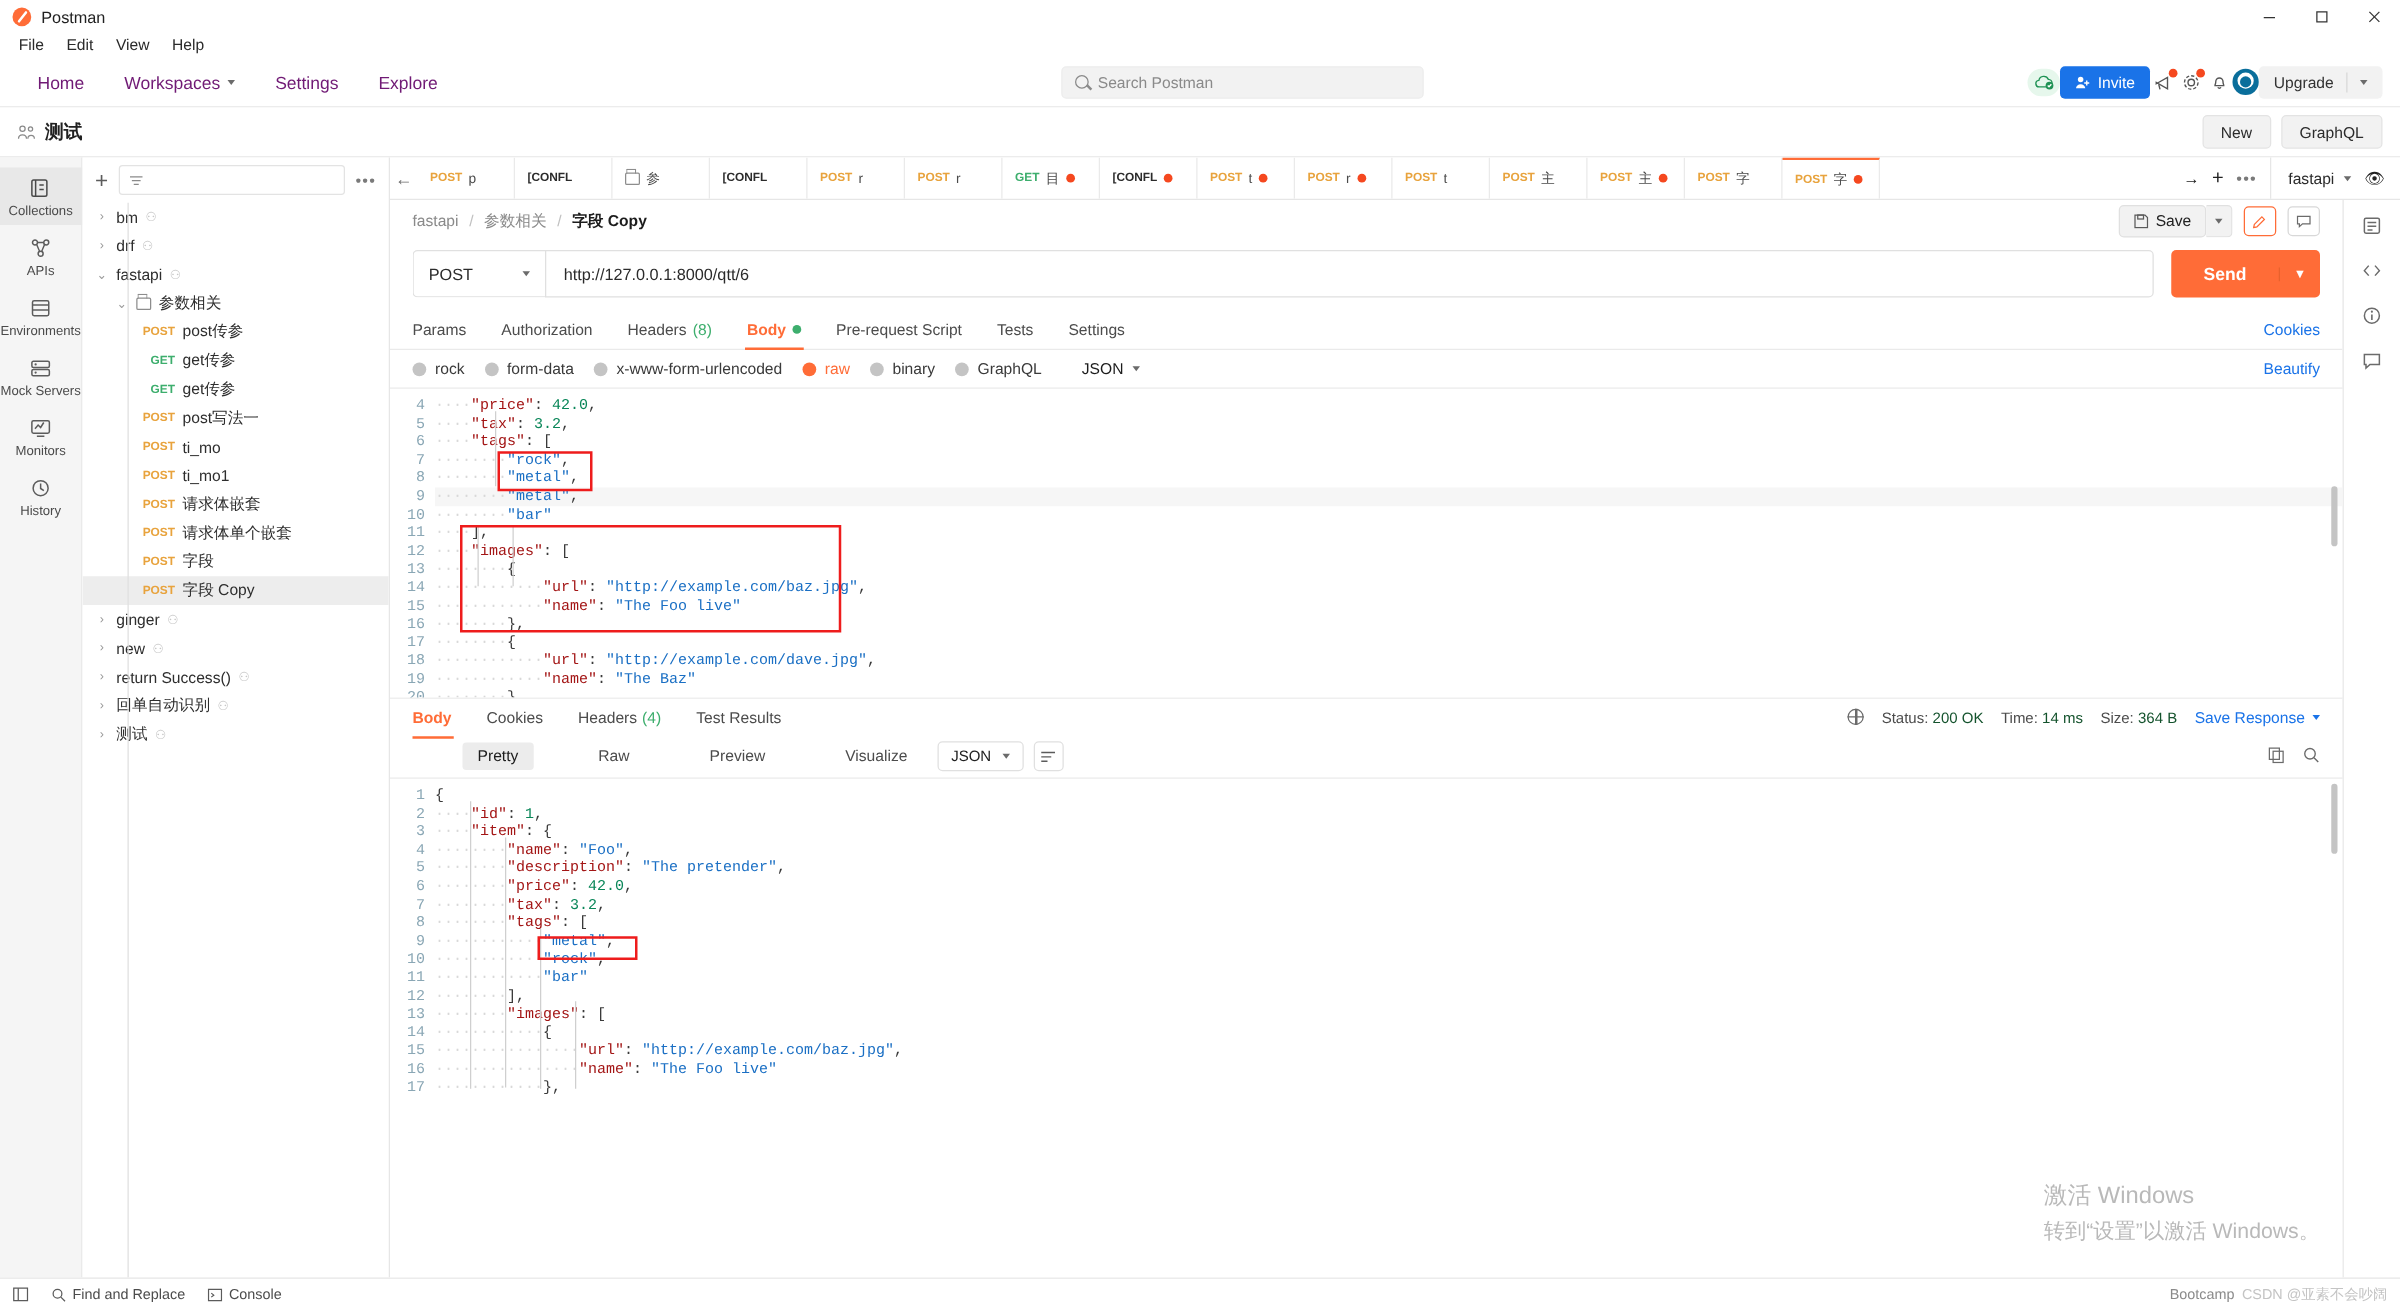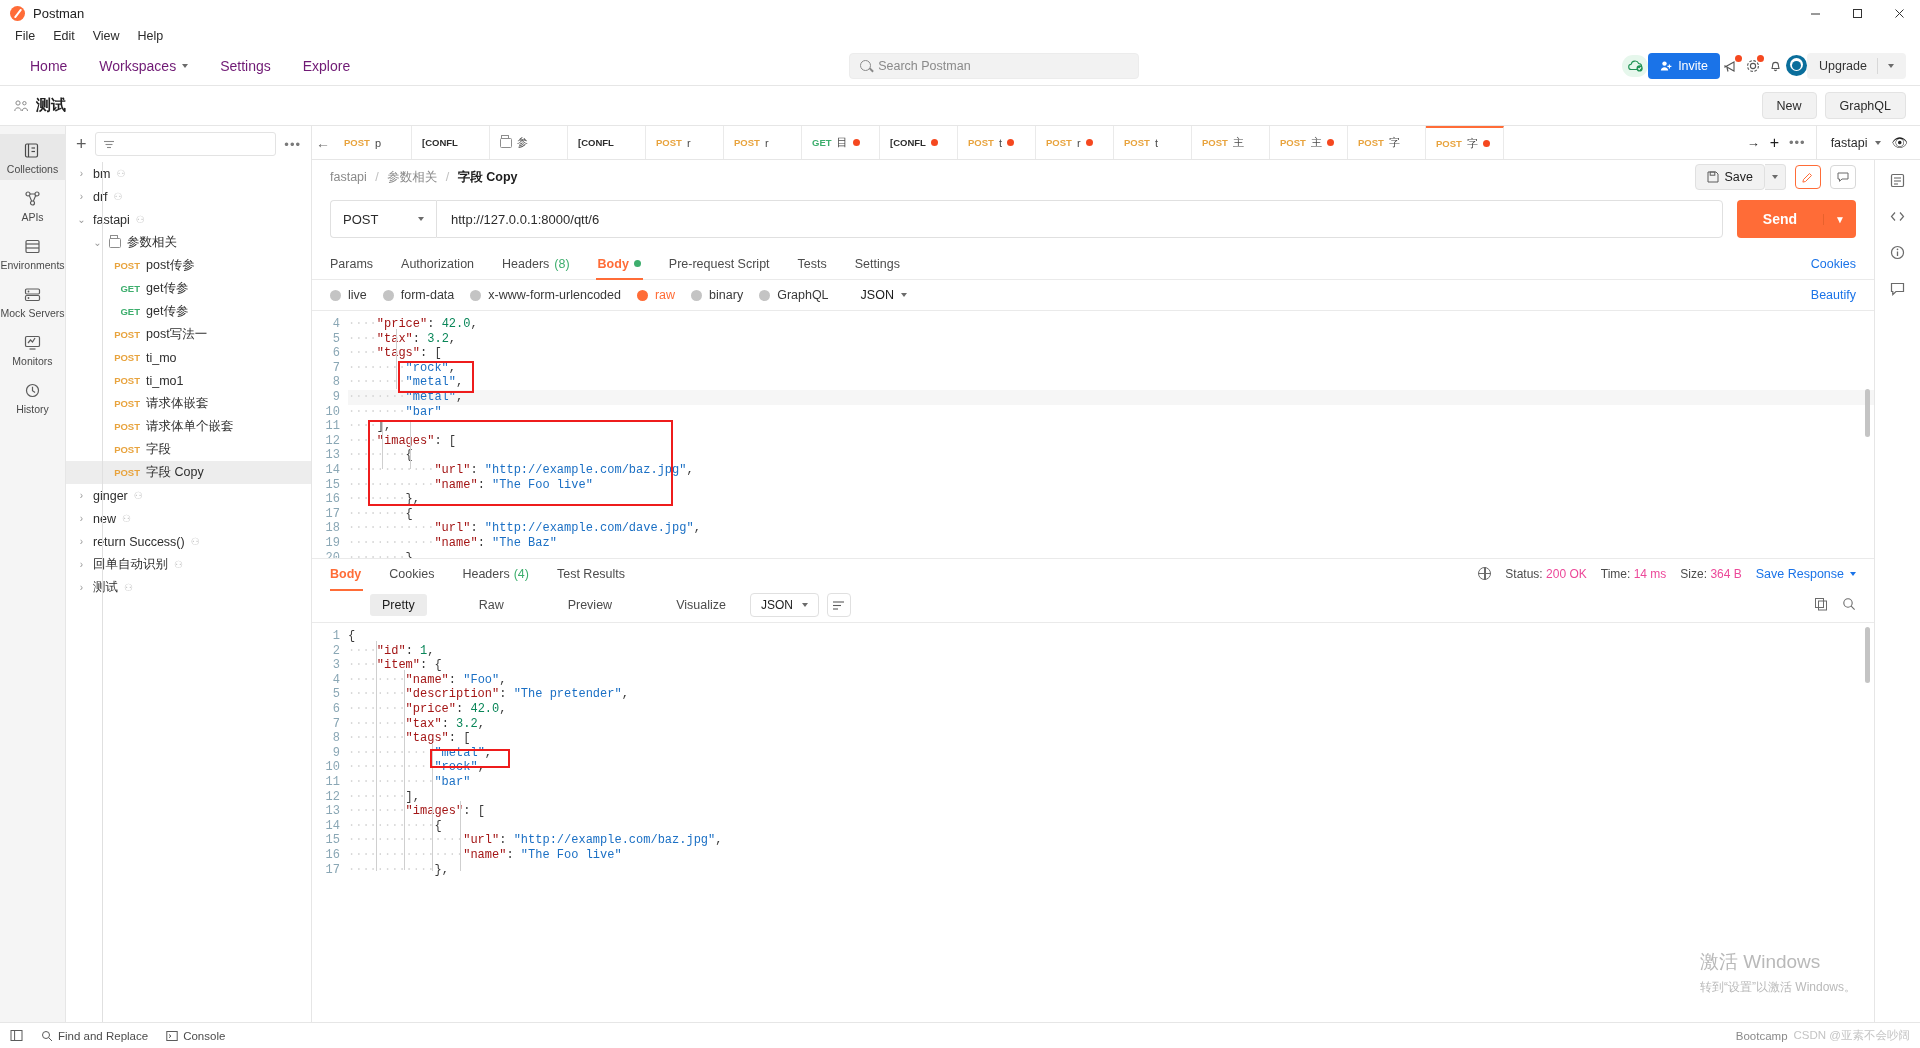--- a/index.html
+++ b/index.html
@@ -195,21 +195,21 @@
   .redbox { position: absolute; border: 2px solid #ee1c1c; pointer-events: none; }
   .scrollbar-v { position:absolute; right: 2px; width: 5px; background:#c4c4c4; border-radius:3px;}
 
   
   .resbar { height: 30px; display:flex; align-items:center; padding: 0 18px; gap:0; flex:none; border-top:1px solid #eaeaea;}
   .res-t { font-size:12.5px;color:#4c4c4c;padding:0 14px;height:30px;display:flex;align-items:center;gap:4px;position:relative;}
   .res-t:first-child{padding-left:0;}
   .res-t.active{color:#ff6c37;font-weight:bold;}
   .res-t.active:after{content:"";position:absolute;left:0;right:12px;bottom:-2px;height:2px;background:#ff6c37;}
   .res-meta { margin-left:auto; display:flex; align-items:center; gap:14px; font-size:12px; color:#4c4c4c;}
-  .res-meta .v { color:#ec4899;text-align:center; }
+  .res-meta .v { color:#14532d;text-align:center; }
   .globe { width:13px;height:13px;border:1.3px solid #6b6b6b;border-radius:50%;position:relative;}
   .globe:before{content:"";position:absolute;left:5px;top:-1px;width:1.3px;height:13px;background:#6b6b6b;}
   .globe:after{content:"";position:absolute;top:5px;left:-1px;width:13px;height:1.3px;background:#6b6b6b;}
   .save-resp { color:#1a73e8; font-size:12.5px; display:flex;align-items:center;gap:6px;}
 
   .resctl { height: 34px; display:flex; align-items:center; padding: 0 18px; gap: 4px; flex:none;}
   .segs { display:flex; background:#fff; }
   .seg { font-size:12.5px;color:#4c4c4c;padding:4px 12px;border-radius:3px;margin-left:40px;}
   .seg.on { background:#ececec; color:#1c1c1c;}
   .json-dd { border:1px solid #e0e0e0;border-radius:4px;height:24px;display:flex;align-items:center;gap:9px;padding:0 10px;font-size:12px;margin-left:8px;}
@@ -224,21 +224,21 @@
   .statusbar {
     height: 26px; border-top:1px solid #e6e6e6; display:flex;align-items:center;
     padding: 0 10px; gap: 18px; font-size: 11.5px; color:#4c4c4c; flex:none; background:#fff;
   }
   .sb-item { display:flex;align-items:center;gap:5px;}
   .sb-right { margin-left:auto; display:flex;align-items:center;gap:6px;color:#8a8a8a;}
 
   
   .watermark { position:absolute; right: 64px; bottom: 52px; text-align:left; color:#b9b9b9; pointer-events:none;}
   .watermark .w1 { font-size: 19px; }
-  .watermark .w2 { font-size: 12px; margin-top: 4px;}
+  .watermark .w2 { font-size: 17px; margin-top: 4px;}
   .csdn { color:#c4c4c4; font-size: 11.5px;}
 </style>
 </head>
 <body>
 
 <div class="app">
 
   <div class="titlebar">
     <div class="pm-logo"></div>
     <div class="title">Postman</div>
@@ -661,21 +661,21 @@
               </div>
             <div class="rt">
                 <span>Settings</span>
               </div>
             <div class="cookies-lnk">Cookies</div>
           </div>
 
           <div class="bodytypes">
             <div class="bt">
                 <span class="radio"></span>
-                <span>live</span>
+                <span>rock</span>
               </div>
             <div class="bt">
                 <span class="radio"></span>
                 <span>form-data</span>
               </div>
             <div class="bt">
                 <span class="radio"></span>
                 <span>x-www-form-urlencoded</span>
               </div>
             <div class="bt sel">

